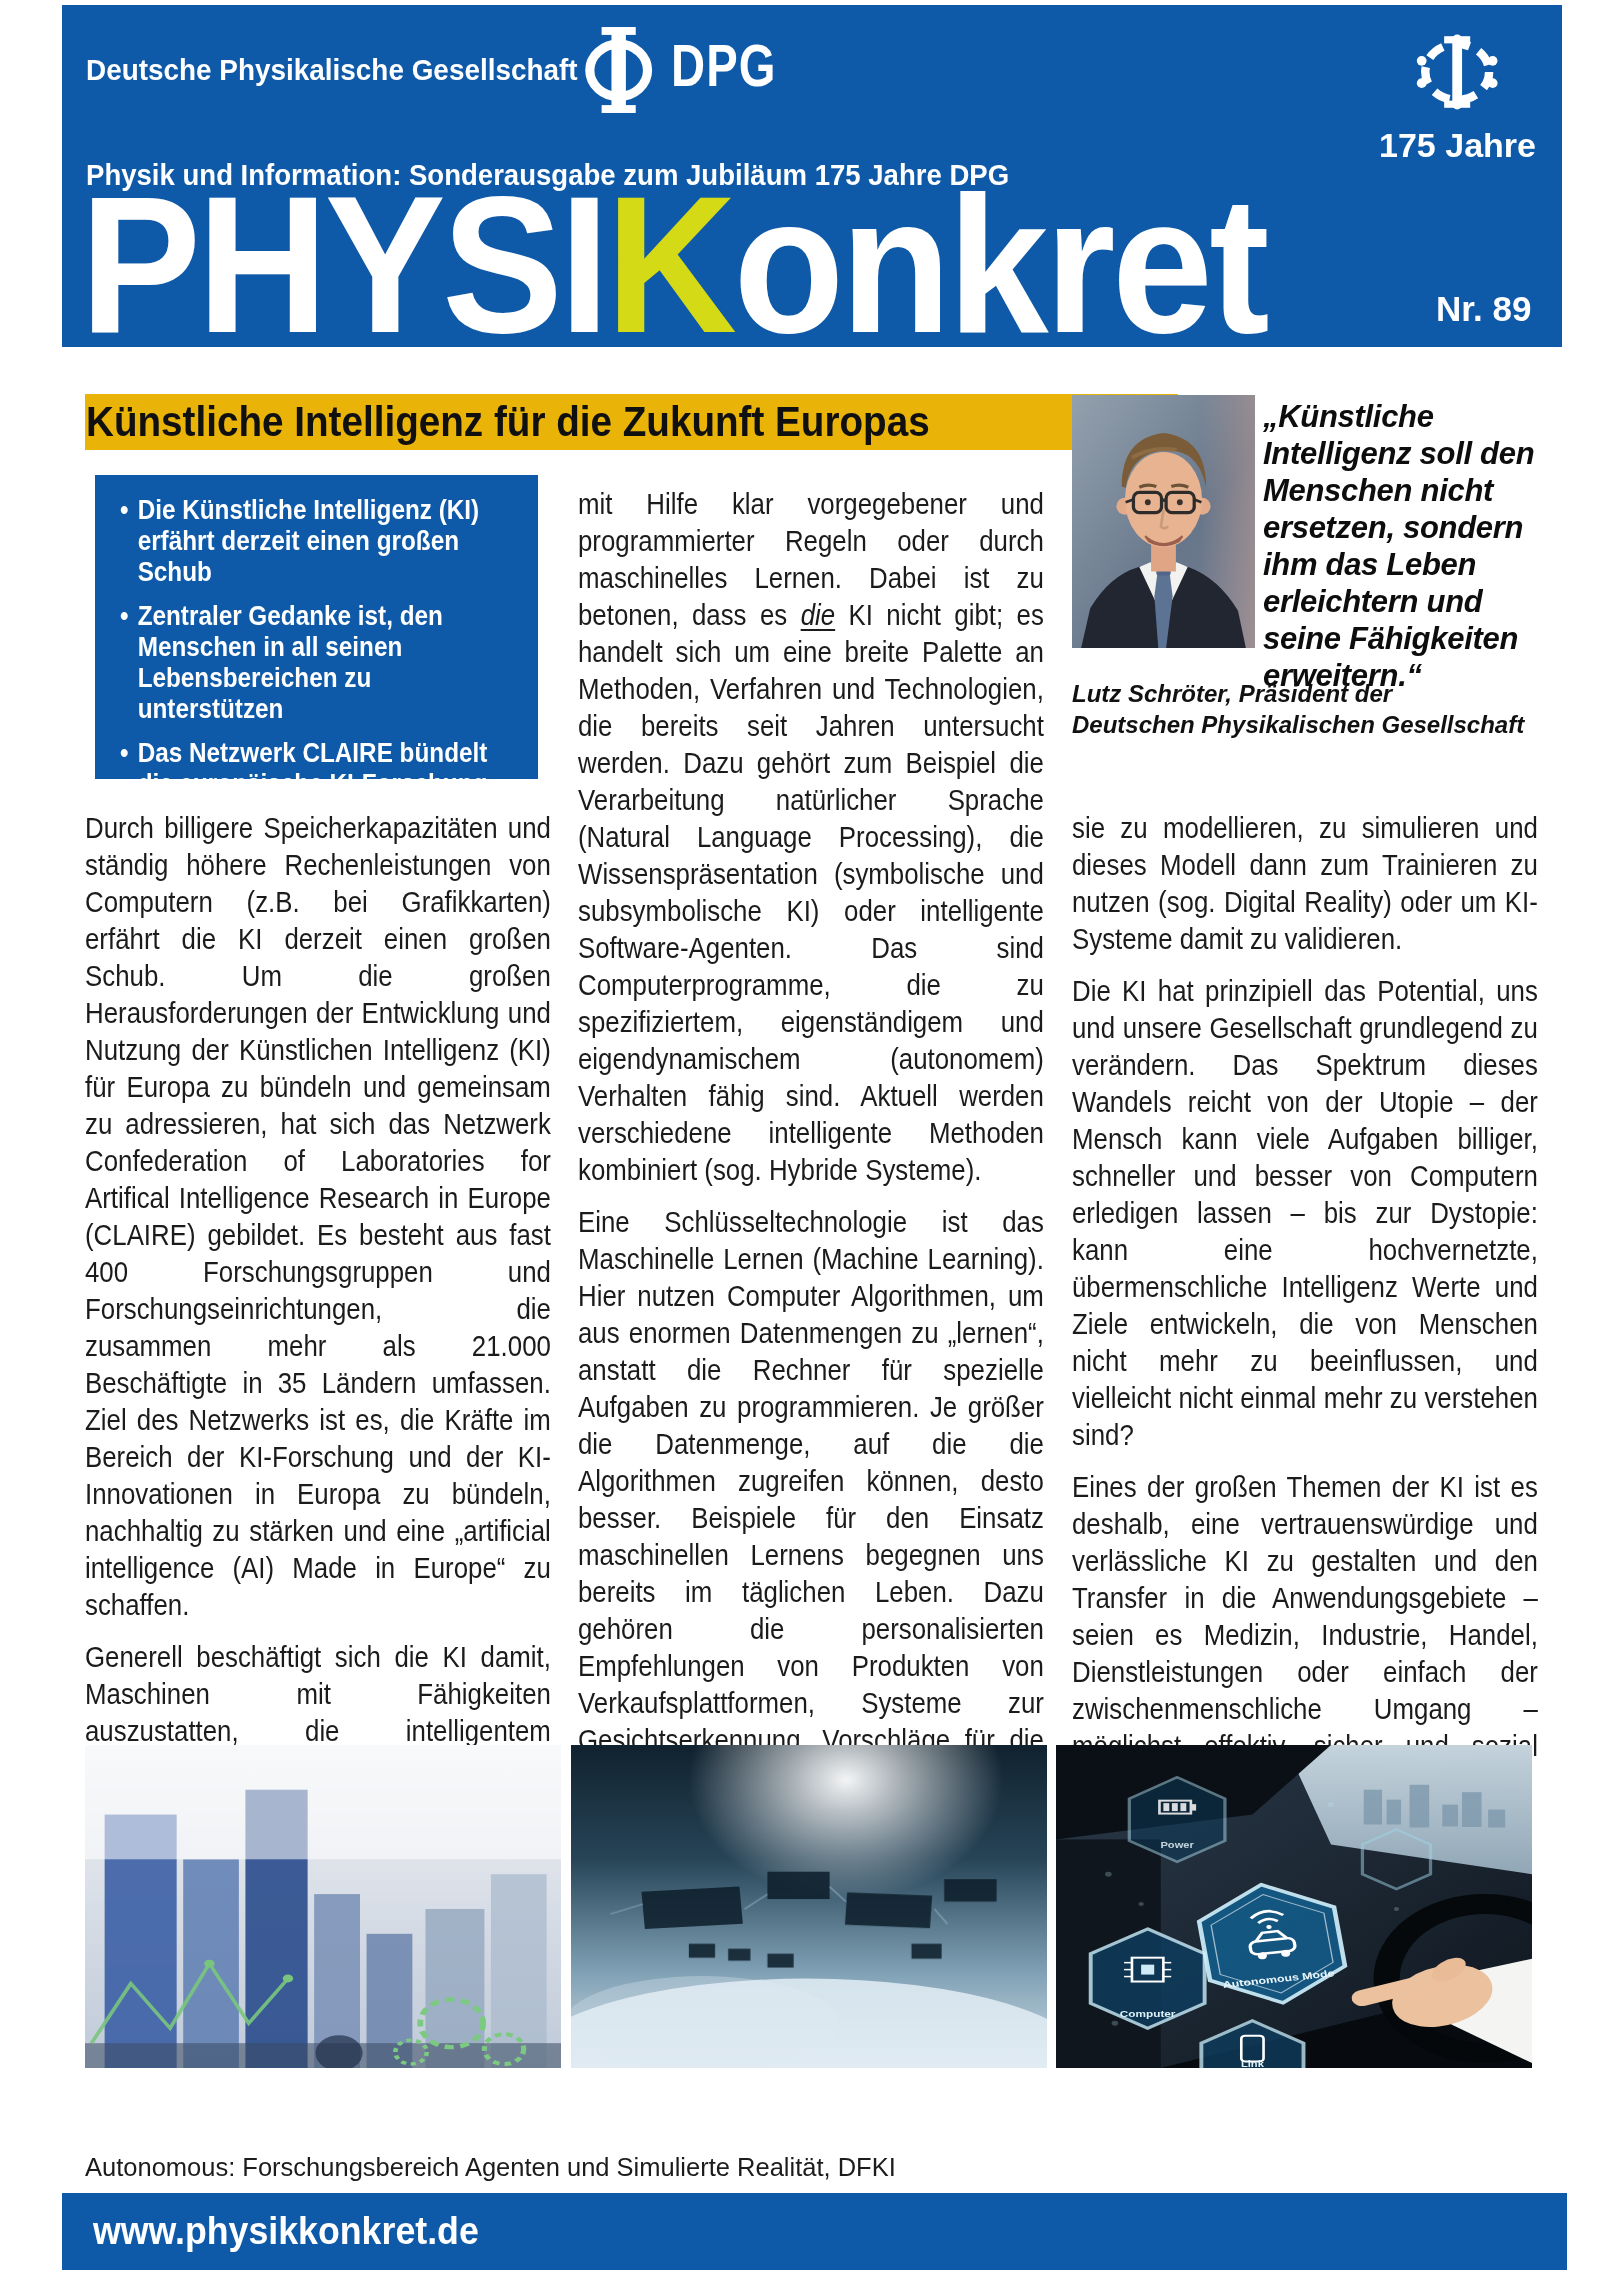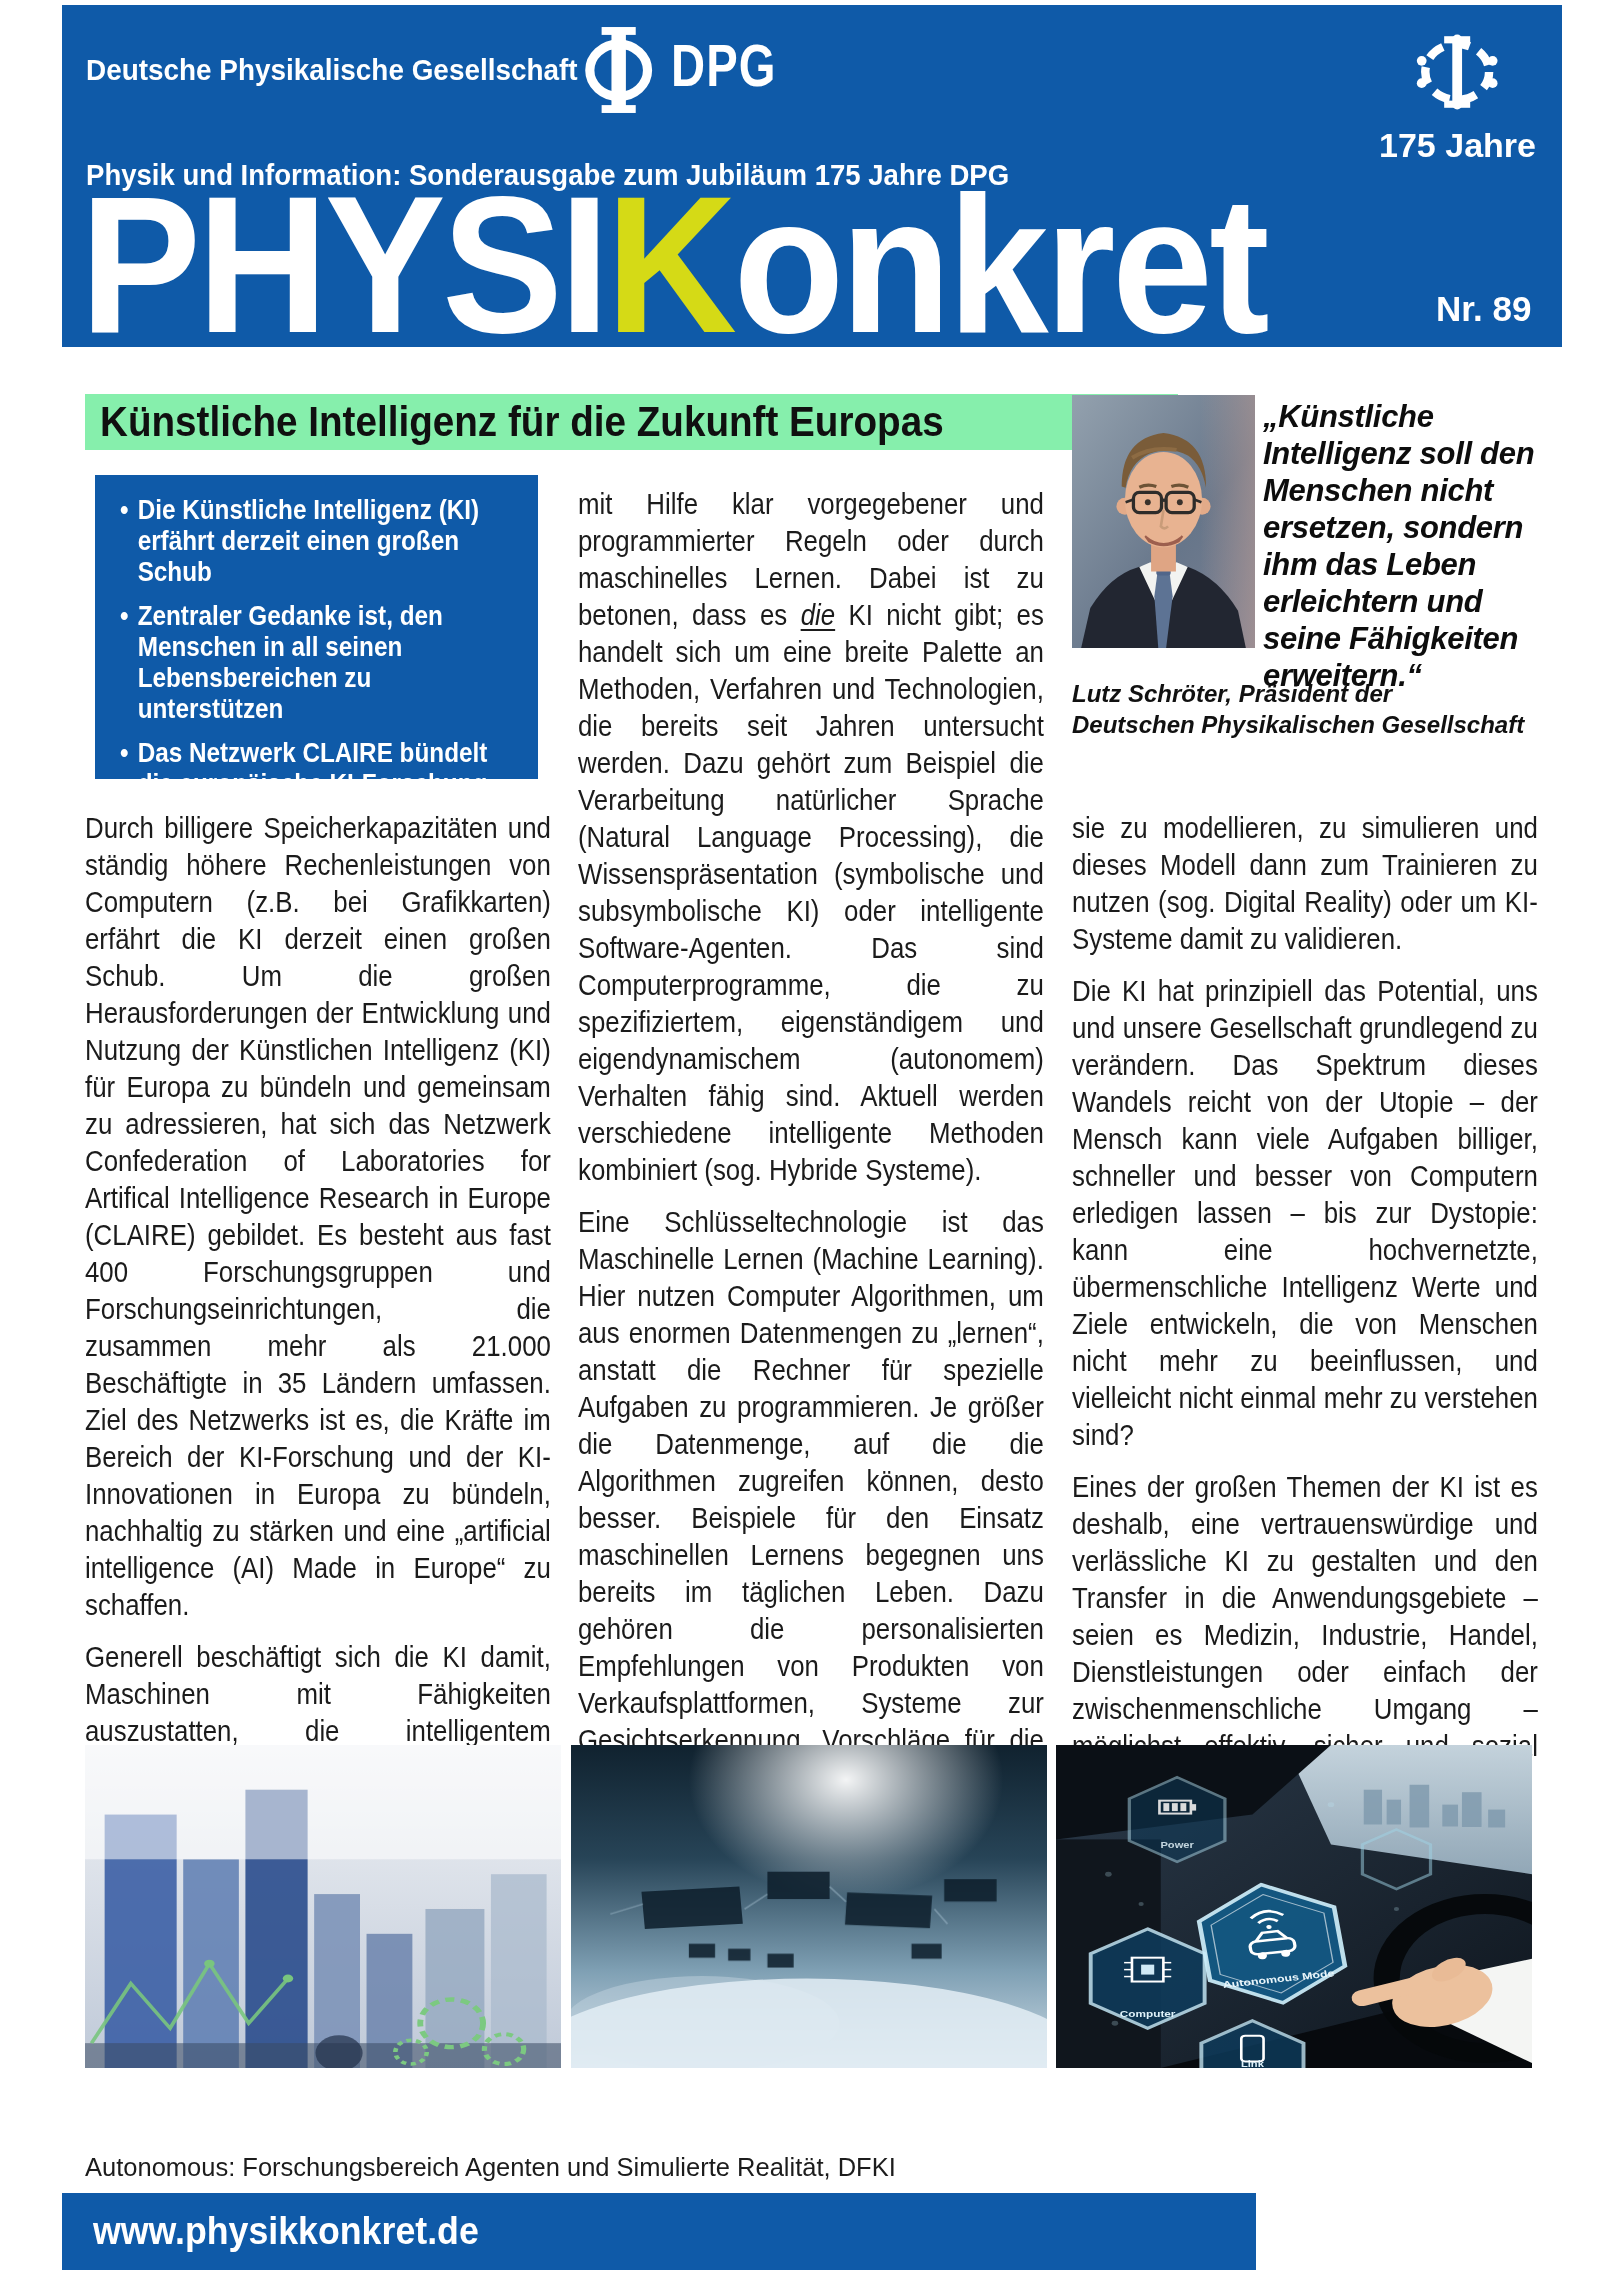--- a/index.html
+++ b/index.html
@@ -17,22 +17,22 @@
   .anniv-logo{left:1341px;top:25.5px;width:109px;height:82px;}
   .anniv-label{left:1317px;top:121px;width:157px;text-align:center;font-size:34px;font-weight:bold;color:#fff;}
   .edition-note{left:23.6px;top:154px;font-size:29px;font-weight:bold;color:#fff;white-space:nowrap;}
   .edition-note span{display:inline-block;transform:scaleX(.95);transform-origin:0 0;}
   .masthead{left:18.3px;top:162px;font-size:195px;font-weight:bold;line-height:1;color:#fff;
             letter-spacing:-3.9px;white-space:nowrap;transform:scaleX(.93);transform-origin:0 0;}
   .masthead .k{color:#D5DA16;}
   .issue-label{left:1374px;top:284px;font-size:35px;font-weight:bold;color:#fff;}
 
   
-  .headline-bar{left:85px;top:394px;width:1093px;height:56px;background:#86efac;
-                line-height:56px;padding-left:15px;box-sizing:border-box;white-space:nowrap;}
+  .headline-bar{left:85px;top:394px;width:1093px;height:56px;background:#eab308;
+                line-height:56px;padding-left:1px;box-sizing:border-box;white-space:nowrap;}
   .headline-bar span{display:inline-block;transform:scaleX(.92);transform-origin:0 50%;
                      font-size:42px;font-weight:bold;color:#101010;}
 
   
   .points-box{left:95px;top:475px;width:443px;height:304px;background:#0F5AA8;box-sizing:border-box;
               padding:19.6px 0 0 25px;color:#fff;}
   .points-inner{width:445px;transform:scaleX(.9);transform-origin:0 0;}
   .point-item{display:grid;grid-template-columns:19.6px 1fr;font-size:27px;font-weight:bold;
               line-height:31px;margin-bottom:13px;}
 
@@ -52,21 +52,21 @@
   .col-3{left:1072px;top:809px;}
   .die{font-style:italic;text-decoration:underline;text-underline-offset:3.9px;}
 
   
   .photo{top:1713px;width:476px;height:323px;overflow:hidden;margin-top:32px;}
   .photo svg{display:block;width:100%;height:100%;}
   .photo-1{left:85px;} .photo-2{left:571px;} .photo-3{left:1056px;}
   .copyright-line{left:85px;top:2153px;font-size:25.5px;color:#1c1c1c;}
 
   
-  .footer-bar{left:62px;top:2193px;width:1194px;height:77px;background:#0F5AA8;line-height:77px;}
+  .footer-bar{left:62px;top:2193px;width:1505px;height:77px;background:#0F5AA8;line-height:77px;}
   .footer-url{display:inline-block;margin-left:31px;font-size:38px;font-weight:bold;color:#fff;
               transform:scaleX(.94);transform-origin:0 50%;cursor:pointer;}
   svg text{font-family:"Liberation Sans",sans-serif;}
 </style>
 </head>
 <body>
 
 <div class="page">
 
   <div class="abs header-bar">

